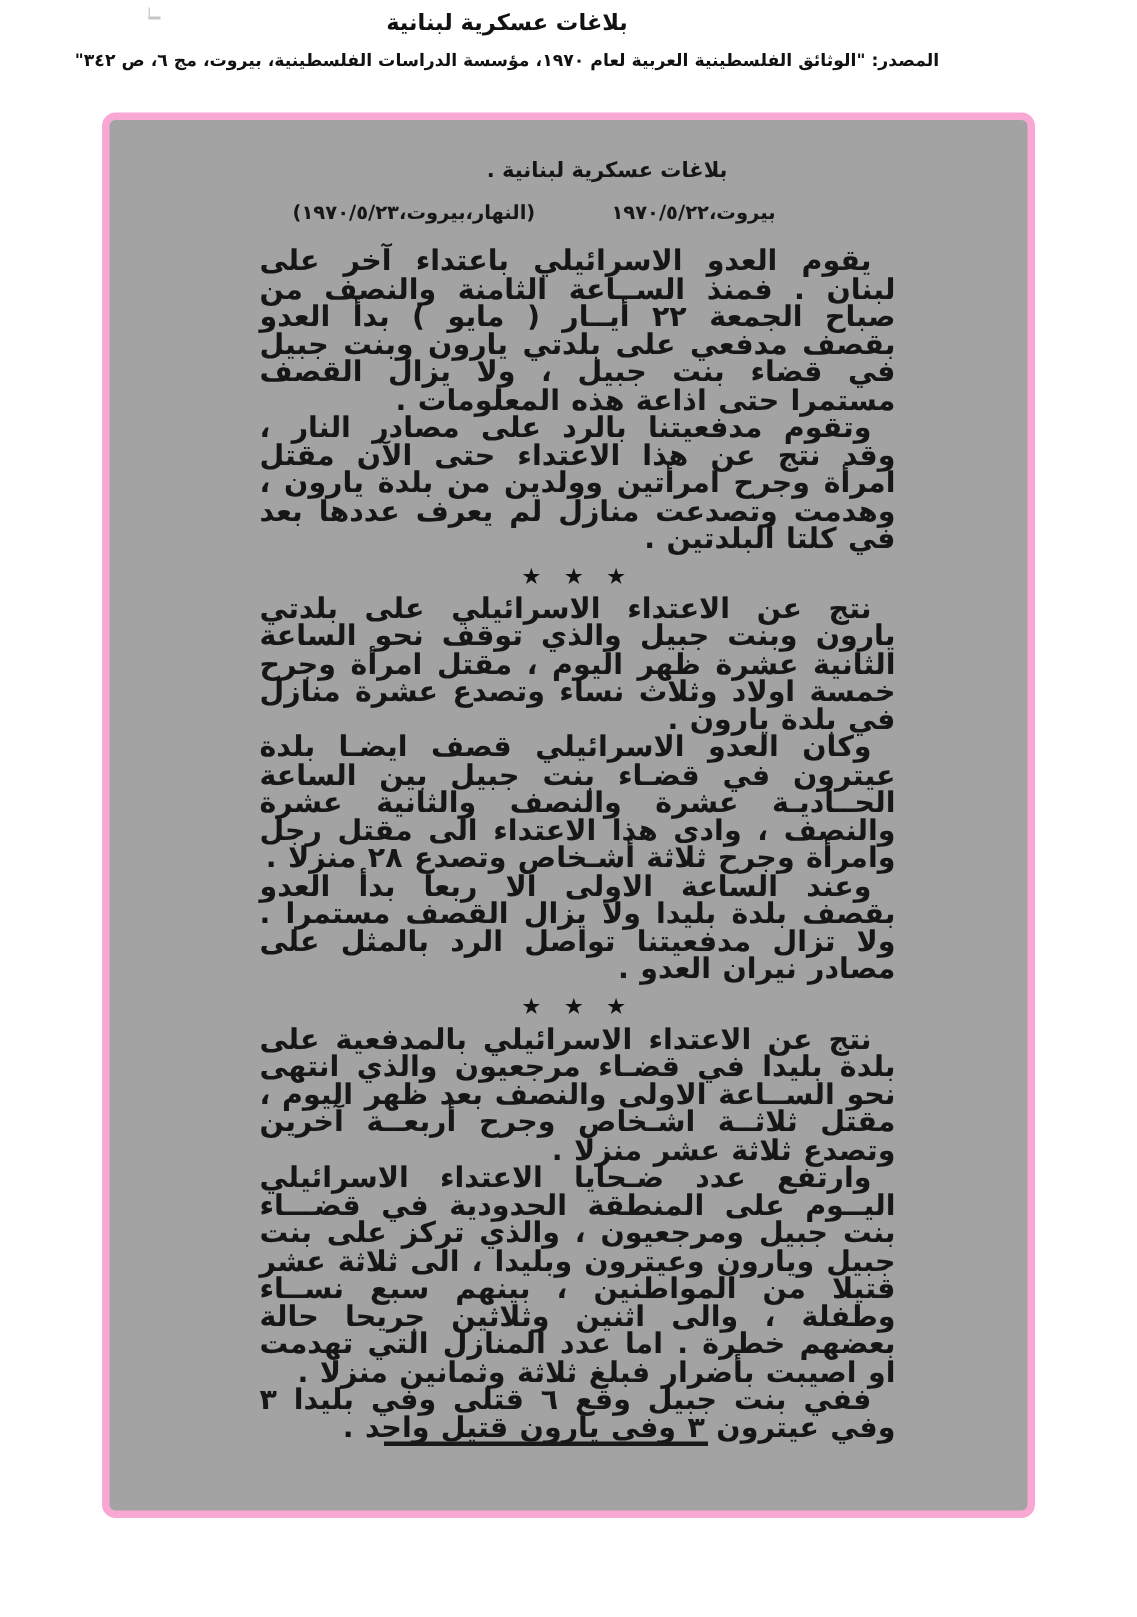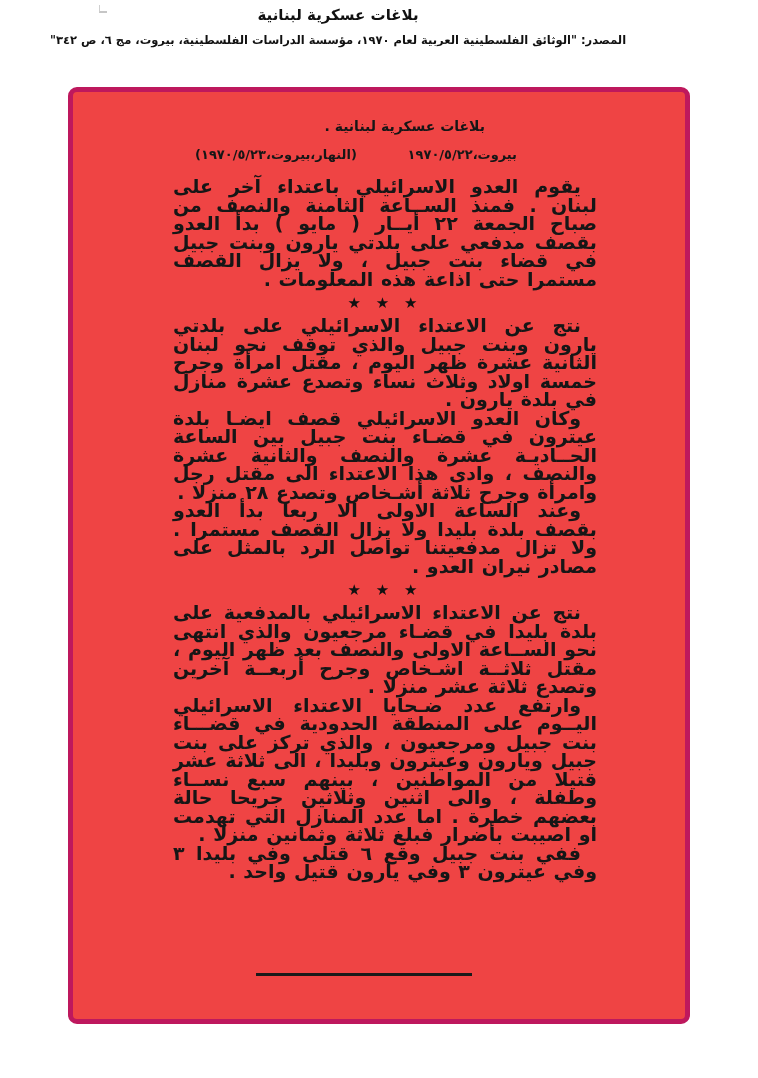--- a/index.html
+++ b/index.html
@@ -43,24 +43,23 @@
     border-bottom: 2px solid #b9b9b9;
     border-left: 1px solid #c4c4c4;
     opacity: 0.8;
   }
   .doc-frame {
     position: absolute;
     left: 68px;
     top: 75px;
     width: 612px;
     height: 927px;
-    border: 5px solid #be185d;
+    border: 5px solid #f9a8d4;
     border-radius: 9px;
-    background: #ef4444;
-    margin-top: 12px;
+    background: #a3a3a3;
   }
   .doc-content {
     position: absolute;
     top: 0;
     right: 88px;
     left: 100px;
     direction: rtl;
     color: #161616;
   }
   .doc-title {
@@ -128,22 +127,23 @@
   <div class="doc-content">
     <div class="doc-title">بلاغات عسكرية لبنانية .</div>
 
     <div class="dateline">
       <span>بيروت،١٩٧٠/٥/٢٢</span>
       <span>(النهار،بيروت،١٩٧٠/٥/٢٣)</span>
     </div>
 
     <div class="doc-body">
       <p>يقوم العدو الاسرائيلي باعتداء آخر على لبنان . فمنذ الســاعة الثامنة والنصف من صباح الجمعة ٢٢ أيــار ( مايو ) بدأ العدو بقصف مدفعي على بلدتي يارون وبنت جبيل في قضاء بنت جبيل ، ولا يزال القصف مستمرا حتى اذاعة هذه المعلومات .</p>
+      <p>وتقوم مدفعيتنا بالرد على مصادر النار ، وقد نتج عن هذا الاعتداء حتى الآن مقتل امرأة وجرح امرأتين وولدين من بلدة يارون ، وهدمت وتصدعت منازل لم يعرف عددها بعد في كلتا البلدتين .</p>
       <div class="stars">★ ★ ★</div>
-      <p>نتج عن الاعتداء الاسرائيلي على بلدتي يارون وبنت جبيل والذي توقف نحو لبنان الثانية عشرة ظهر اليوم ، مقتل امرأة وجرح خمسة اولاد وثلاث نساء وتصدع عشرة منازل في بلدة يارون .</p>
+      <p>نتج عن الاعتداء الاسرائيلي على بلدتي يارون وبنت جبيل والذي توقف نحو الساعة الثانية عشرة ظهر اليوم ، مقتل امرأة وجرح خمسة اولاد وثلاث نساء وتصدع عشرة منازل في بلدة يارون .</p>
       <p>وكان العدو الاسرائيلي قصف ايضـا بلدة عيترون في قضـاء بنت جبيل بين الساعة الحــاديـة عشرة والنصف والثانية عشرة والنصف ، وادى هذا الاعتداء الى مقتل رجل وامرأة وجرح ثلاثة أشـخاص وتصدع ٢٨ منزلا .</p>
       <p>وعند الساعة الاولى الا ربعا بدأ العدو بقصف بلدة بليدا ولا يزال القصف مستمرا . ولا تزال مدفعيتنا تواصل الرد بالمثل على مصادر نيران العدو .</p>
       <div class="stars">★ ★ ★</div>
       <p>نتج عن الاعتداء الاسرائيلي بالمدفعية على بلدة بليدا في قضـاء مرجعيون والذي انتهى نحو الســاعة الاولى والنصف بعد ظهر اليوم ، مقتل ثلاثــة اشـخاص وجرح أربعــة آخرين وتصدع ثلاثة عشر منزلا .</p>
       <p>وارتفع عدد ضـحايا الاعتداء الاسرائيلي اليــوم على المنطقة الحدودية في قضـــاء بنت جبيل ومرجعيون ، والذي تركز على بنت جبيل ويارون وعيترون وبليدا ، الى ثلاثة عشر قتيلا من المواطنين ، بينهم سبع نســاء وطفلة ، والى اثنين وثلاثين جريحا حالة بعضهم خطرة . اما عدد المنازل التي تهدمت او اصيبت بأضرار فبلغ ثلاثة وثمانين منزلا .</p>
       <p>ففي بنت جبيل وقع ٦ قتلى وفي بليدا ٣ وفي عيترون ٣ وفي يارون قتيل واحد .</p>
     </div>
   </div>
   <div class="end-rule"></div>
 </div>

